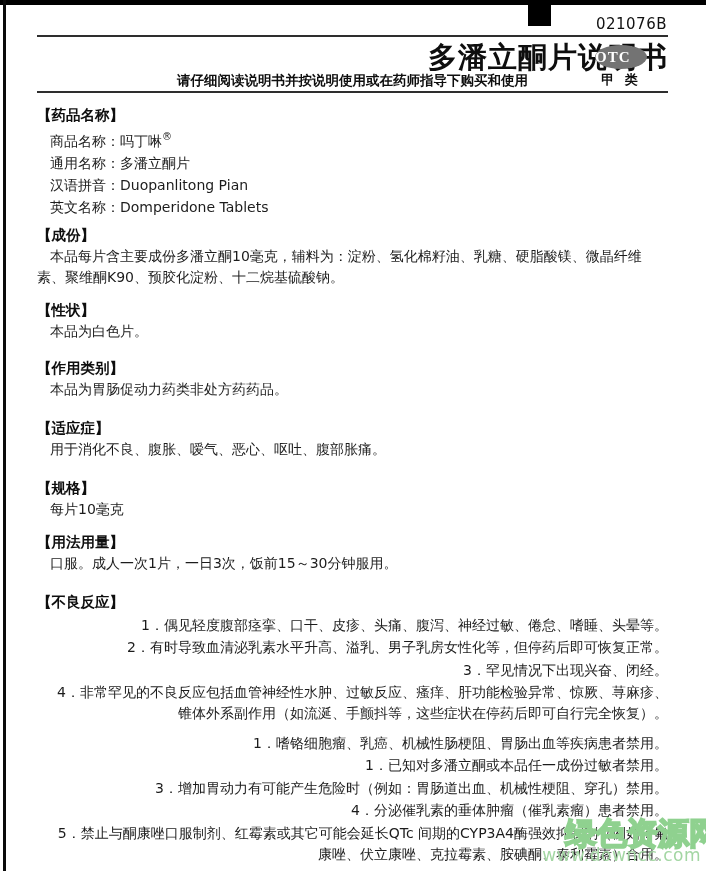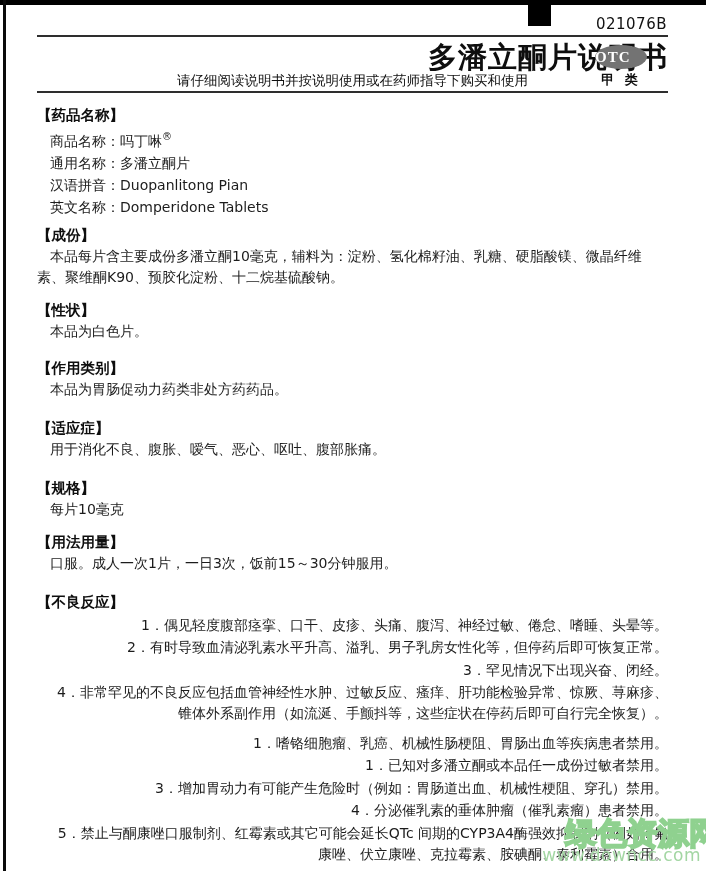--- a/index.html
+++ b/index.html
@@ -10,21 +10,21 @@
   .top-bar{position:absolute;top:0;left:0;width:706px;height:5px;background:#000;}
   .left-line{position:absolute;top:0;left:3px;width:3px;height:871px;background:#0a0a0a;}
   .reg-mark{position:absolute;top:5px;left:528px;width:23px;height:21px;background:#000;}
   .doc-code{position:absolute;top:15px;right:39px;font-size:15px;letter-spacing:.5px;color:#111;}
   .rule{position:absolute;left:37px;width:631px;height:2px;background:#2e2e2e;}
   .rule-top{top:35px;}
   .rule-bottom{top:91px;}
   .title{position:absolute;top:38px;left:37px;width:631px;text-align:right;
     font-size:29px;font-weight:bold;color:#0e0e0e;letter-spacing:1px;}
   .subtitle{position:absolute;top:72px;left:37px;width:631px;text-align:center;
-    font-size:13.5px;font-weight:normal;color:#0e0e0e;}
+    font-size:13.5px;font-weight:bold;color:#0e0e0e;}
   .otc-badge{position:absolute;top:45px;left:595px;width:52px;text-align:center;}
   .otc-oval{width:52px;height:24px;background:#737373;border-radius:50%;
     display:flex;align-items:center;justify-content:flex-start;}
   .otc-text{color:#fff;font-family:"Liberation Serif","DejaVu Serif",serif;
     font-weight:bold;font-size:15px;letter-spacing:1px;}
   .otc-class{margin-top:2px;font-size:13px;font-weight:bold;color:#0e0e0e;letter-spacing:3px;white-space:nowrap;}
   .content{position:absolute;top:0;left:37px;width:631px;font-size:14px;line-height:21px;}
   .section{position:absolute;left:0;width:631px;}
   .sec-header{font-weight:bold;font-size:14.5px;color:#0e0e0e;margin:0;line-height:21px;}
   .para{margin:0;text-indent:13px;line-height:21px;}

